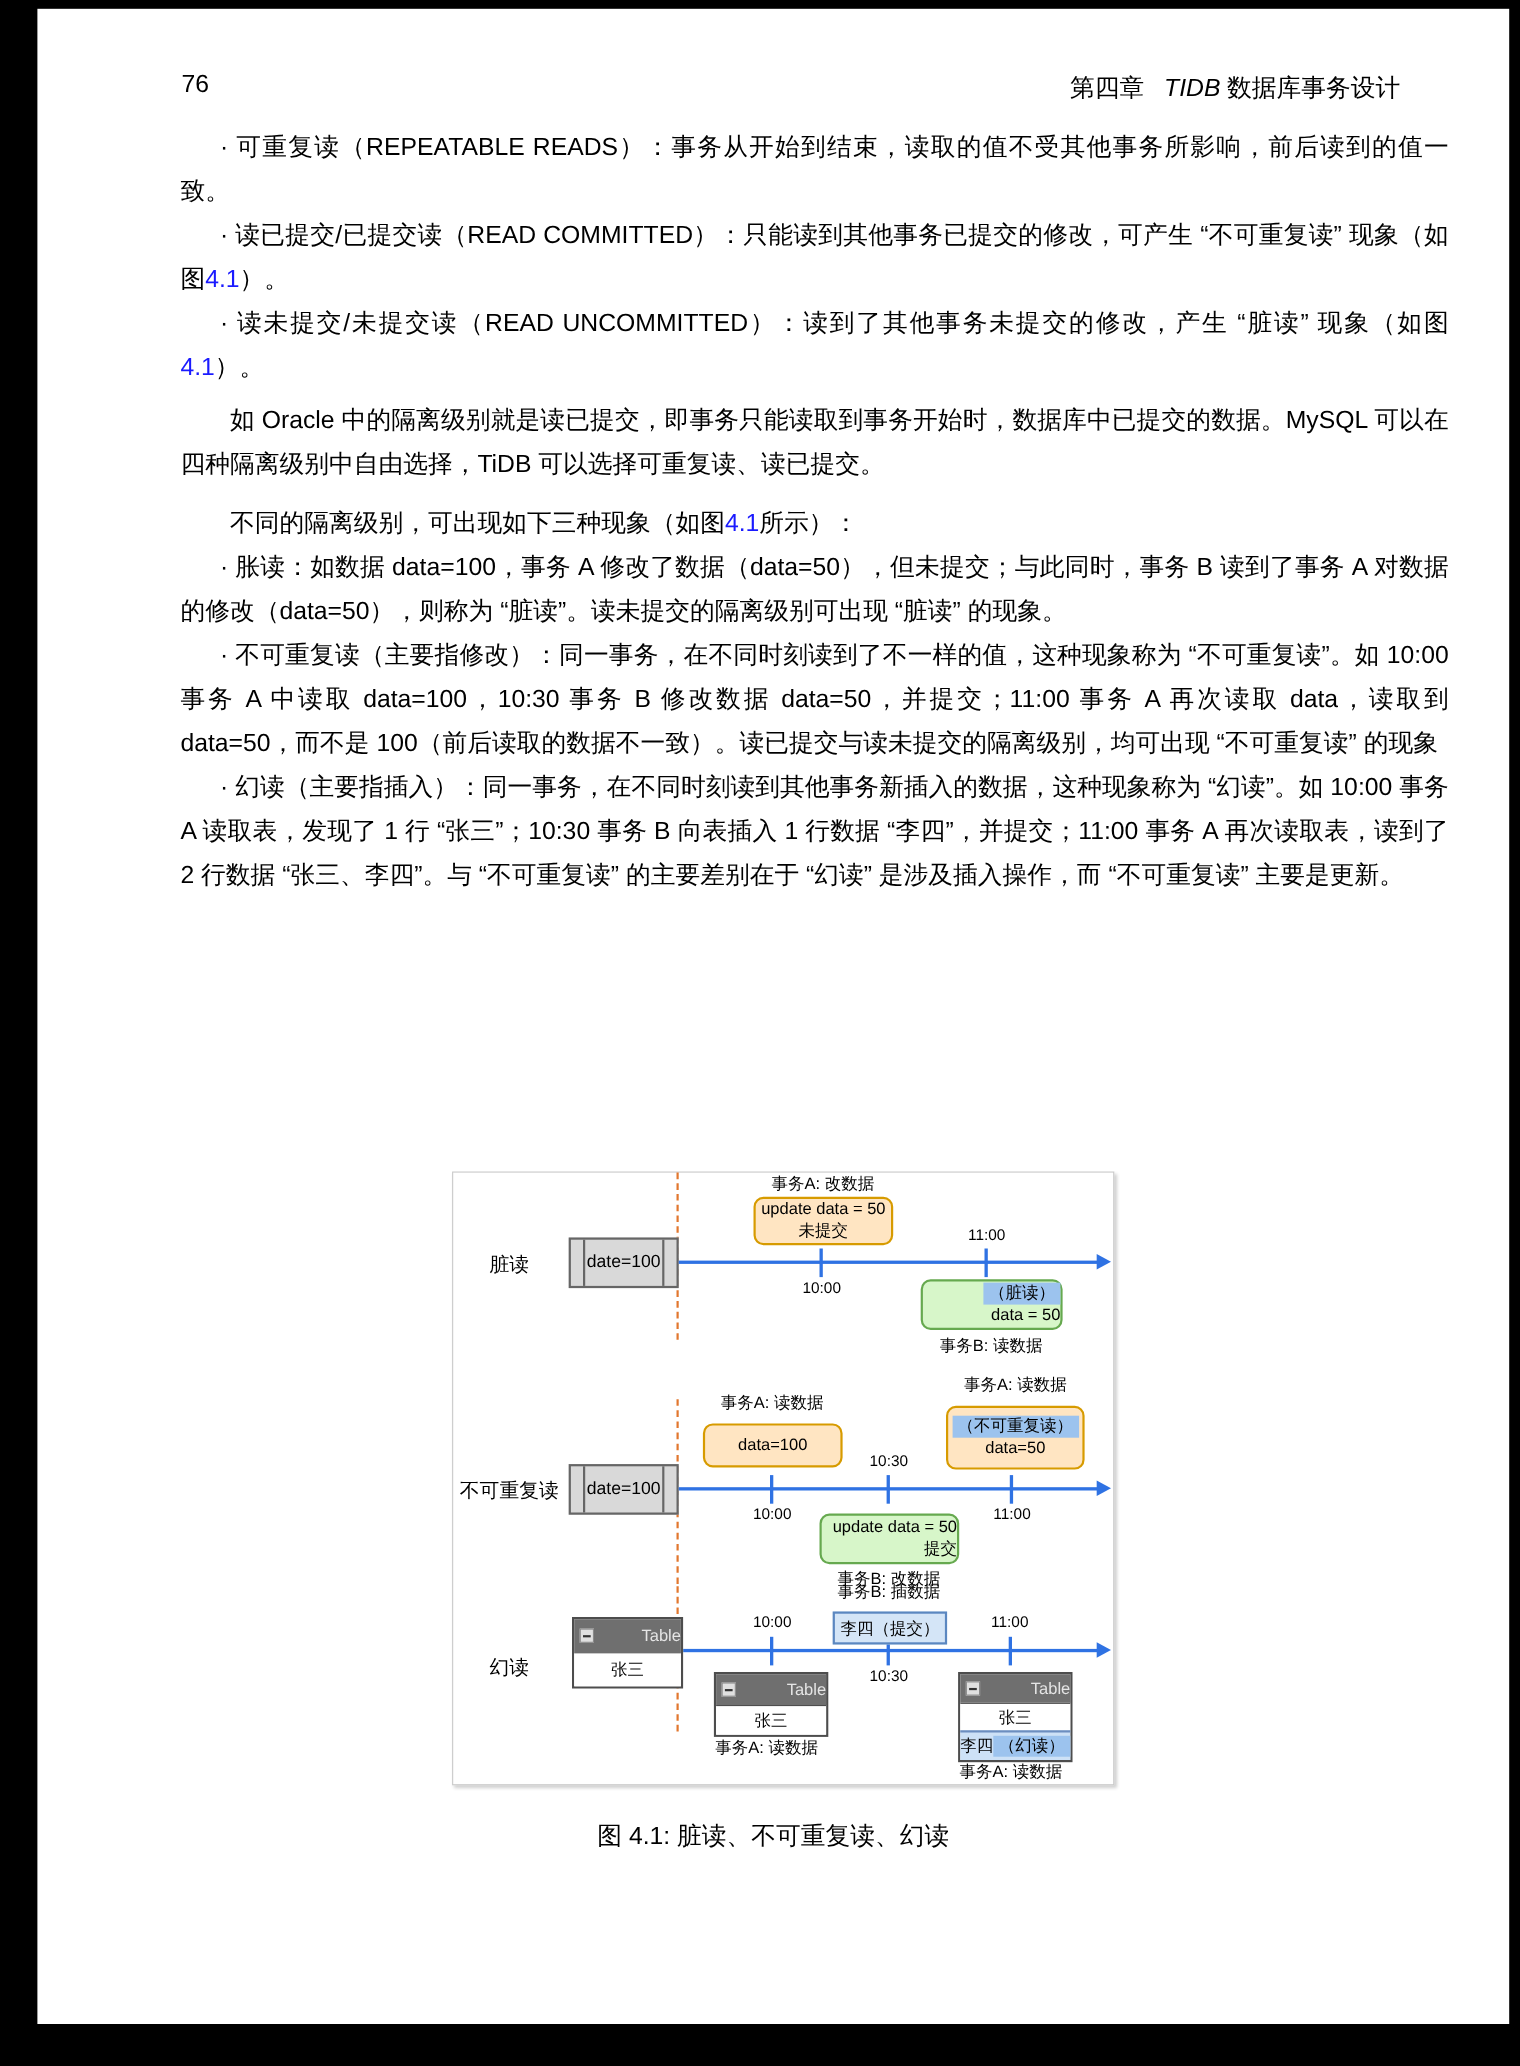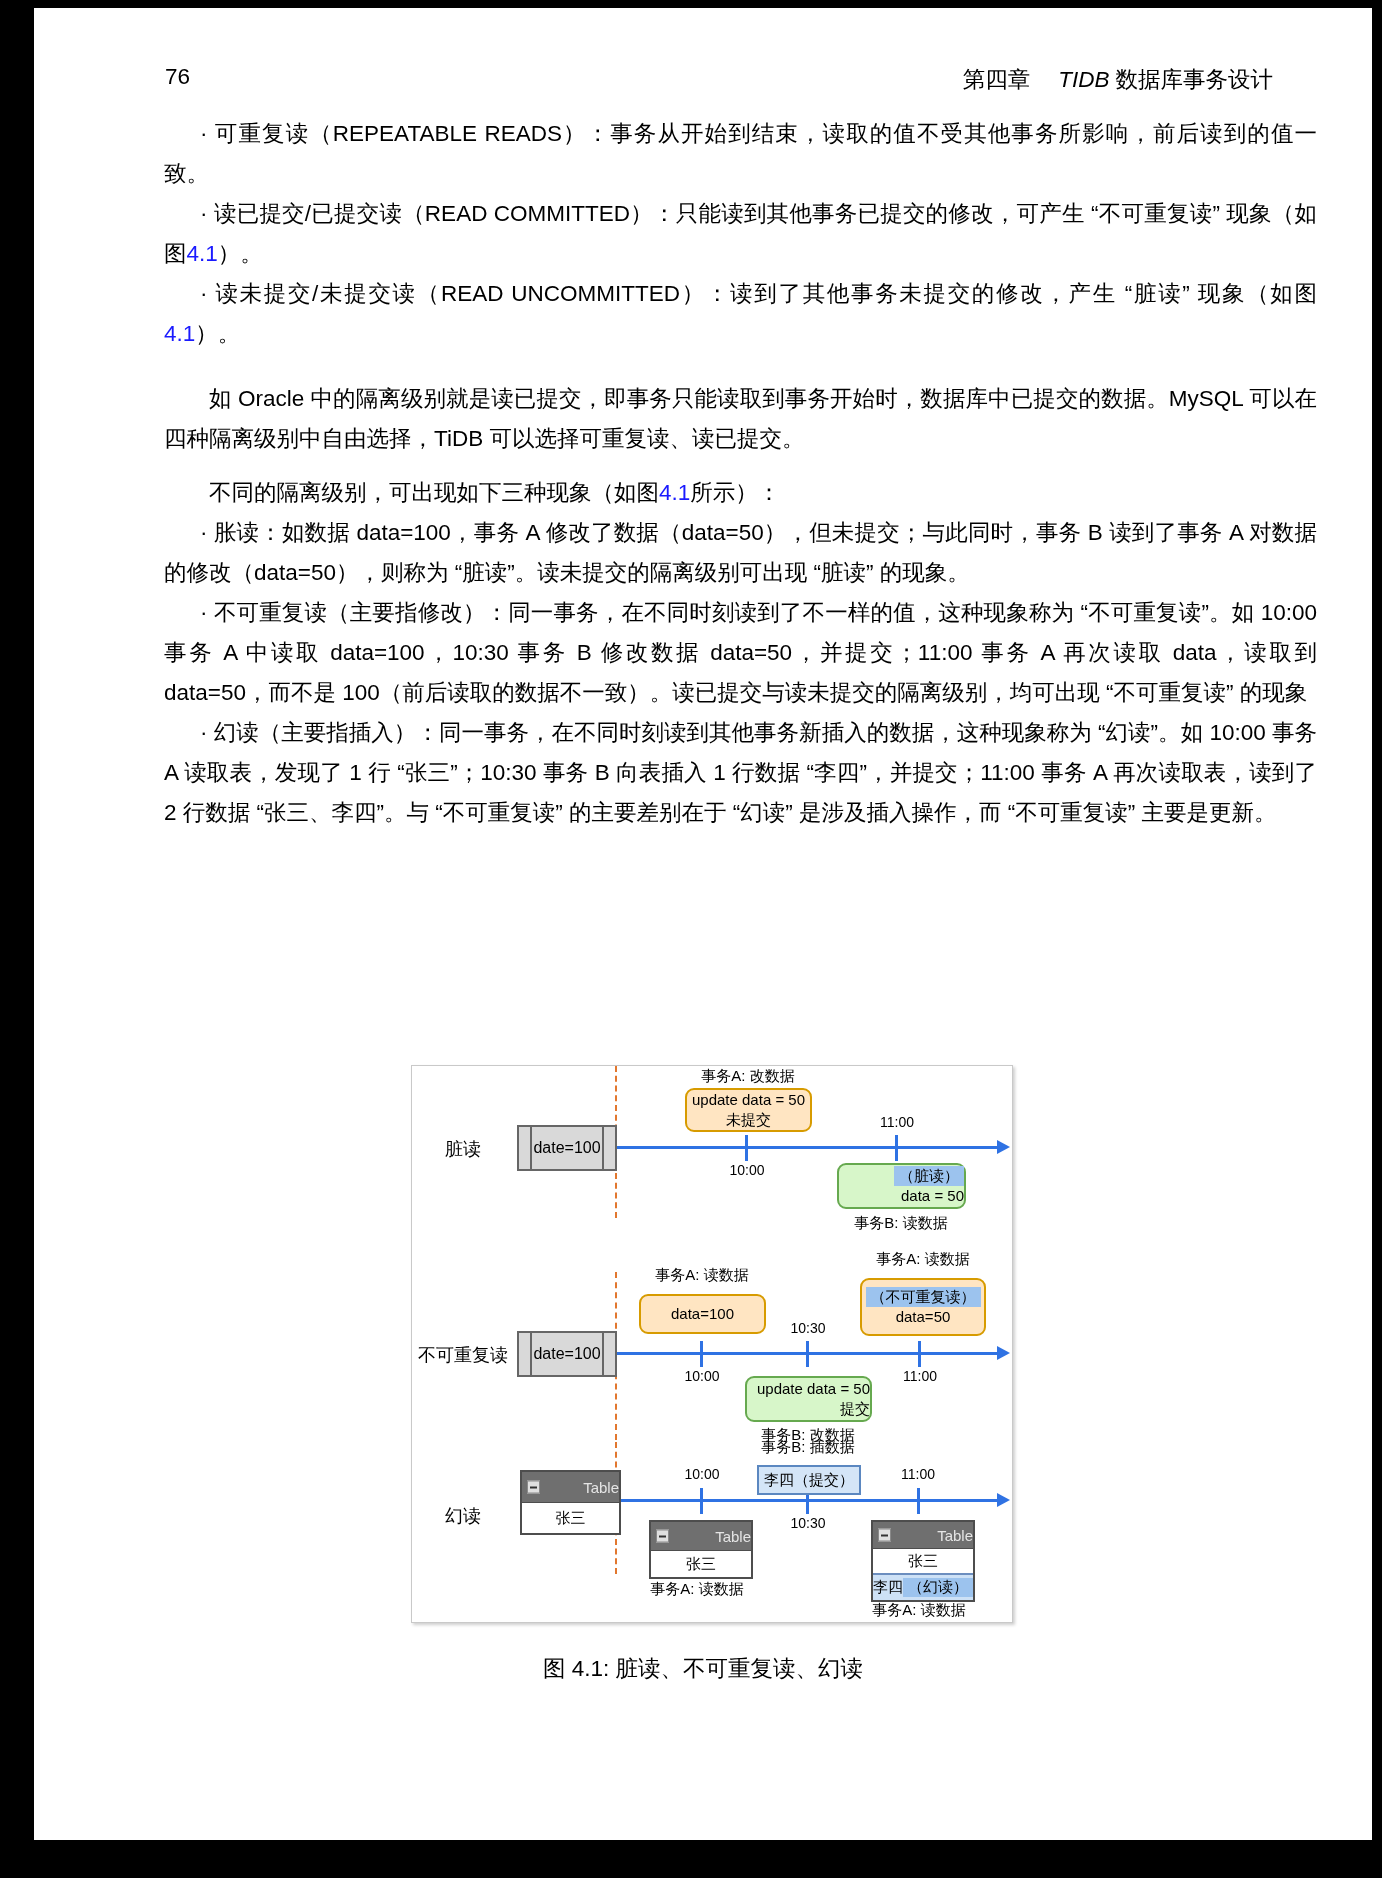--- a/index.html
+++ b/index.html
@@ -3,29 +3,29 @@
 <meta charset="utf-8">
 <style>
   html,body{margin:0;padding:0;}
   body{background:#000;font-family:"Liberation Sans","DejaVu Sans",sans-serif;}
   #canvas{position:relative;width:1382px;height:1878px;background:#000;overflow:hidden;}
   #page{position:absolute;left:34px;top:8px;right:10px;bottom:38px;background:#ffffff;}
 
   
   .hdr-left{position:absolute;left:131px;top:56px;font-size:22.5px;color:#000;}
   .hdr-right{position:absolute;right:99px;top:56px;font-size:22.5px;color:#000;white-space:nowrap;}
-  .hdr-right .chap{margin-right:28px;}
+  .hdr-right .chap{margin-right:18px;}
   .hdr-right .ital{font-style:italic;margin-right:6px;}
 
   
   #bodytext{position:absolute;left:130px;top:106px;width:1153px;color:#000;}
   #bodytext p{margin:0;font-size:22.5px;line-height:40px;text-align:justify;}
   #bodytext p.bullet{text-indent:36px;}
   #bodytext p.indent{text-indent:45px;}
-  #bodytext p.gap-large{margin-top:25px;}
+  #bodytext p.gap-large{margin-top:8px;}
   #bodytext p.gap-small{margin-top:14px;}
   .ref-link{color:#1a1aff;cursor:pointer;}
 
   
   #figure{position:absolute;left:377px;top:1057px;width:600px;height:556px;background:#fff;
           border:1px solid #c9c9c9;box-shadow:2px 2px 3px #cfcfcf;font-size:15px;color:#000;}
   #figure *{box-sizing:border-box;}
   .dash{position:absolute;width:0;border-left:2px dashed #e2772e;z-index:1;}
   .tl{position:absolute;height:3px;background:#2f72e3;z-index:2;}
   .tl-arrow{position:absolute;width:0;height:0;border-left:13px solid #2f72e3;

